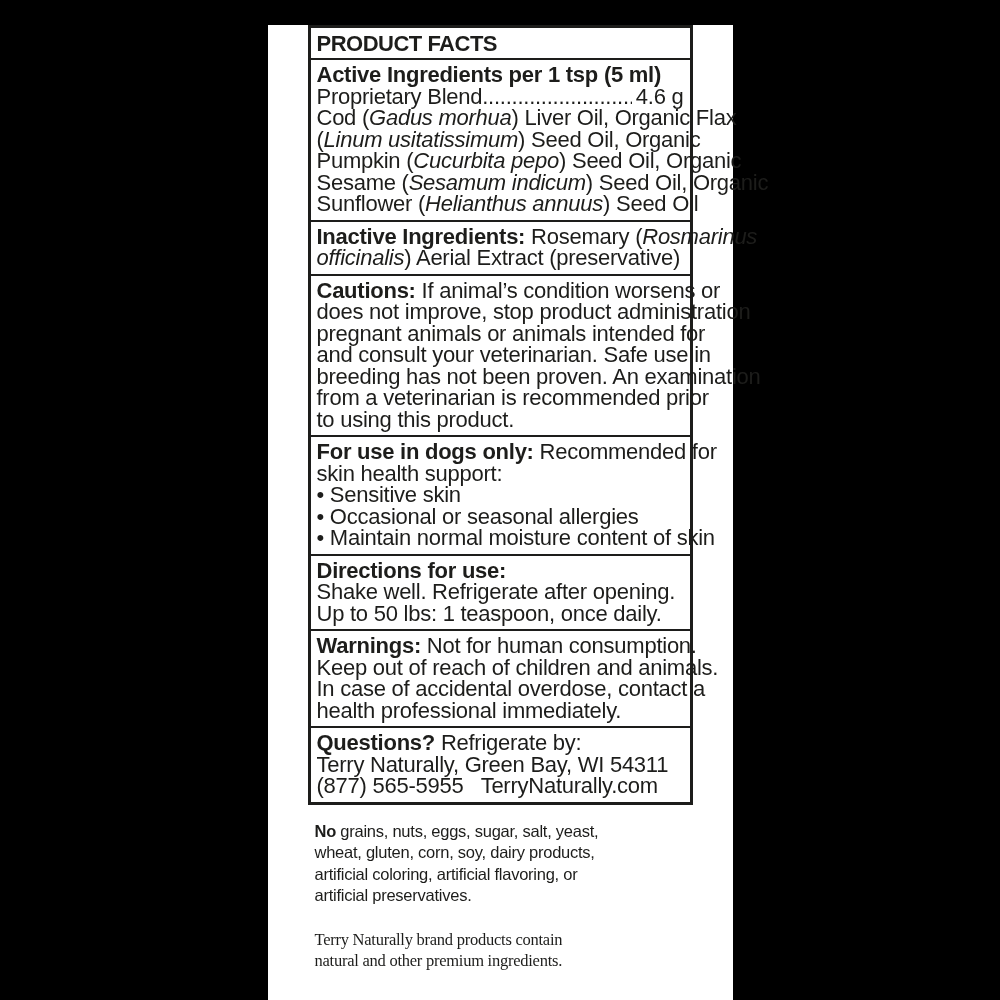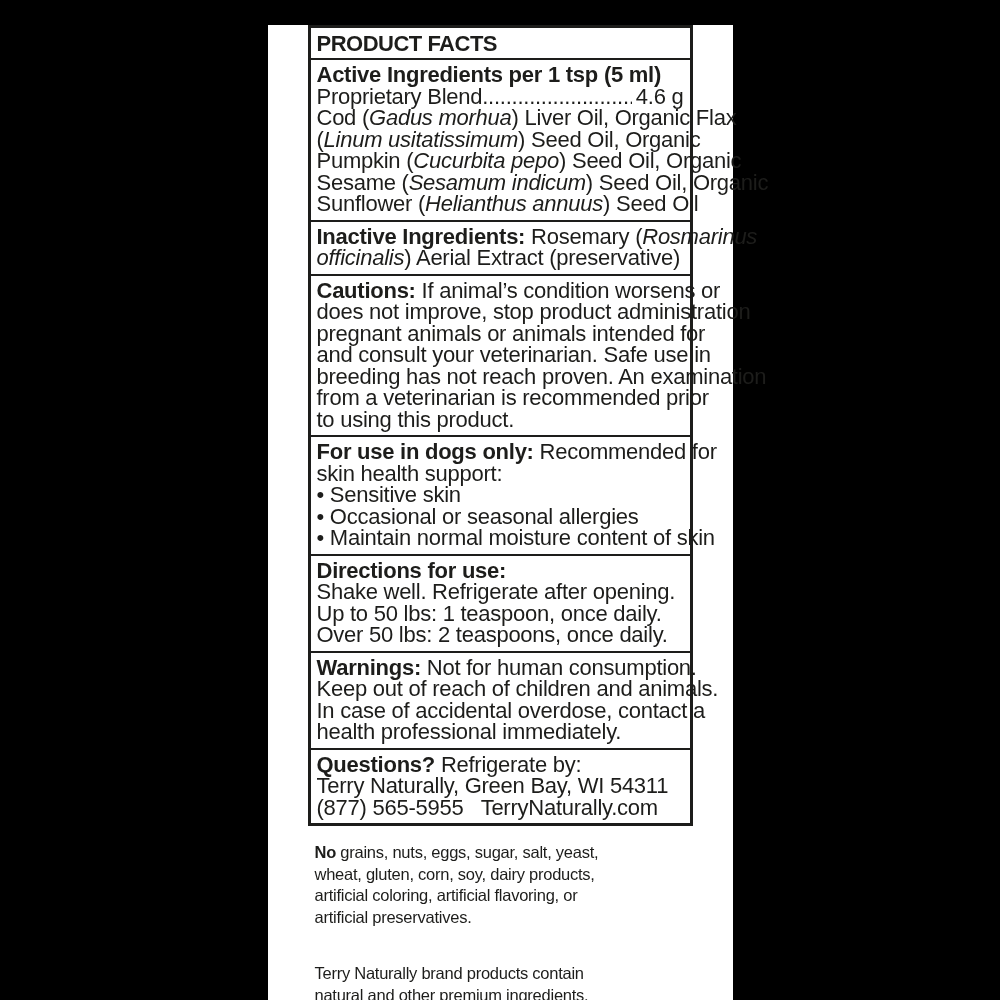--- a/index.html
+++ b/index.html
@@ -63,21 +63,22 @@
     white-space: pre;
     padding-left: 4px;
   }
   .footer-block {
     margin: 13px 20px 0 47px;
     font-size: 16.5px;
     letter-spacing: -0.25px;
     line-height: 21.5px;
   }
   .footer-block.brand {
-    margin-top: 35px;
+    margin-top: 22px;
+    font-family: Liberation Serif, serif;
   }
 </style>
 </head>
 <body>
 
 <div class="label-panel">
   <div class="facts-box">
 
     <div class="title-row">PRODUCT FACTS</div>
 
@@ -102,38 +103,37 @@
     <div class="section">
         <div class="line"><span class="b">Inactive Ingredients:</span><span> Rosemary (</span><span class="i">Rosmarinus</span></div>
         <div class="line"><span class="i">officinalis</span><span>) Aerial Extract (preservative)</span></div>
       </div>
 
     <div class="section">
         <div class="line"><span class="b">Cautions:</span><span> If animal’s condition worsens or</span></div>
         <div class="line"><span>does not improve, stop product administration</span></div>
         <div class="line"><span>pregnant animals or animals intended for</span></div>
         <div class="line"><span>and consult your veterinarian. Safe use in</span></div>
-        <div class="line"><span>breeding has not reach proven. An examination</span></div>
+        <div class="line"><span>breeding has not been proven. An examination</span></div>
         <div class="line"><span>from a veterinarian is recommended prior</span></div>
         <div class="line"><span>to using this product.</span></div>
       </div>
 
     <div class="section">
         <div class="line"><span class="b">For use in dogs only:</span><span> Recommended for</span></div>
         <div class="line"><span>skin health support:</span></div>
         <div class="line"><span>• Sensitive skin</span></div>
         <div class="line"><span>• Occasional or seasonal allergies</span></div>
         <div class="line"><span>• Maintain normal moisture content of skin</span></div>
       </div>
 
     <div class="section">
         <div class="line"><span class="b">Directions for use:</span></div>
         <div class="line"><span>Shake well. Refrigerate after opening.</span></div>
         <div class="line"><span>Up to 50 lbs: 1 teaspoon, once daily.</span></div>
-        <div class="line"><span>Over 50 lbs: 2 teaspoons, once daily.</span></div>
       </div>
 
     <div class="section">
         <div class="line"><span class="b">Warnings:</span><span> Not for human consumption.</span></div>
         <div class="line"><span>Keep out of reach of children and animals.</span></div>
         <div class="line"><span>In case of accidental overdose, contact a</span></div>
         <div class="line"><span>health professional immediately.</span></div>
       </div>
 
     <div class="section last">

